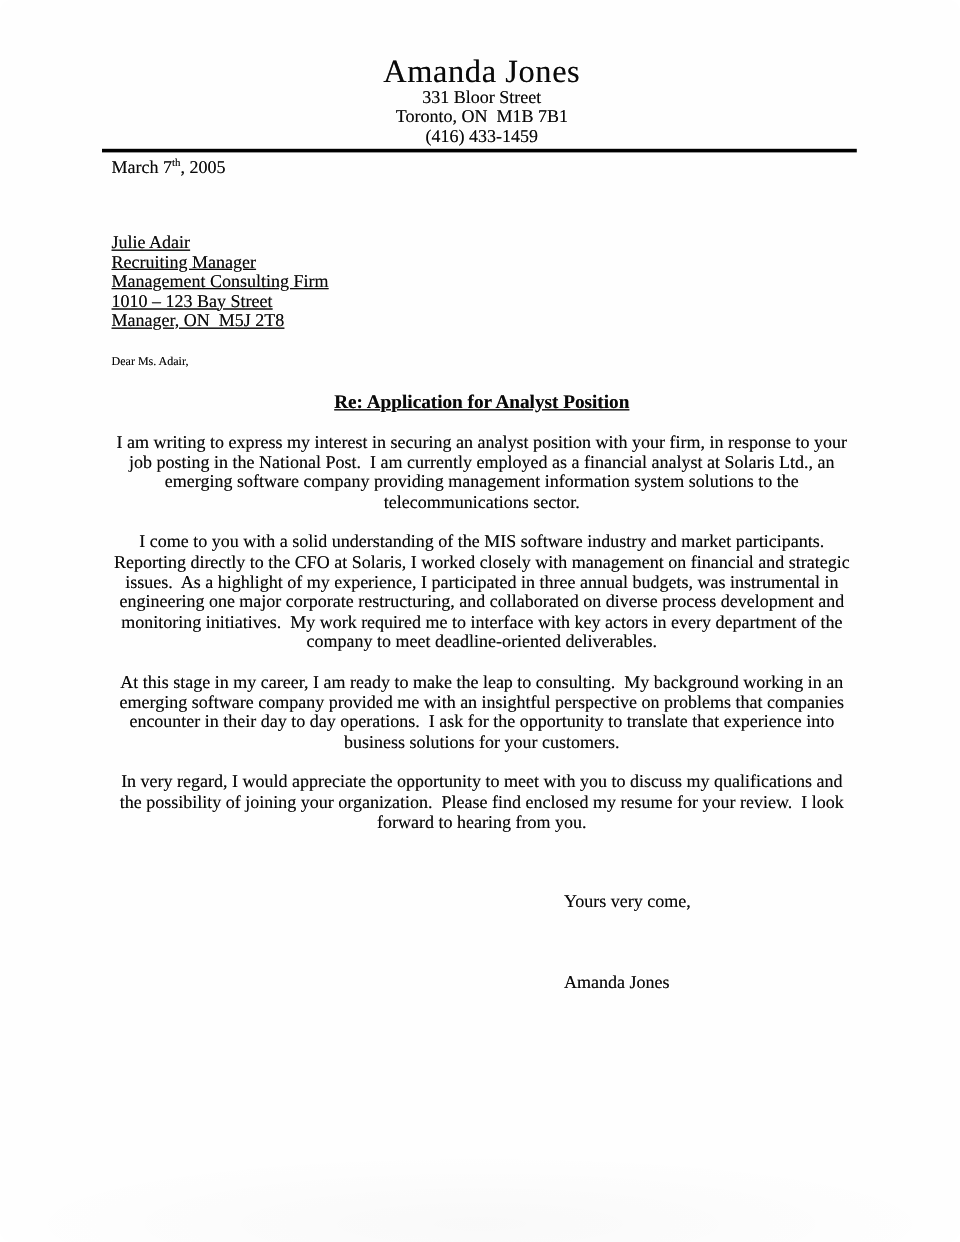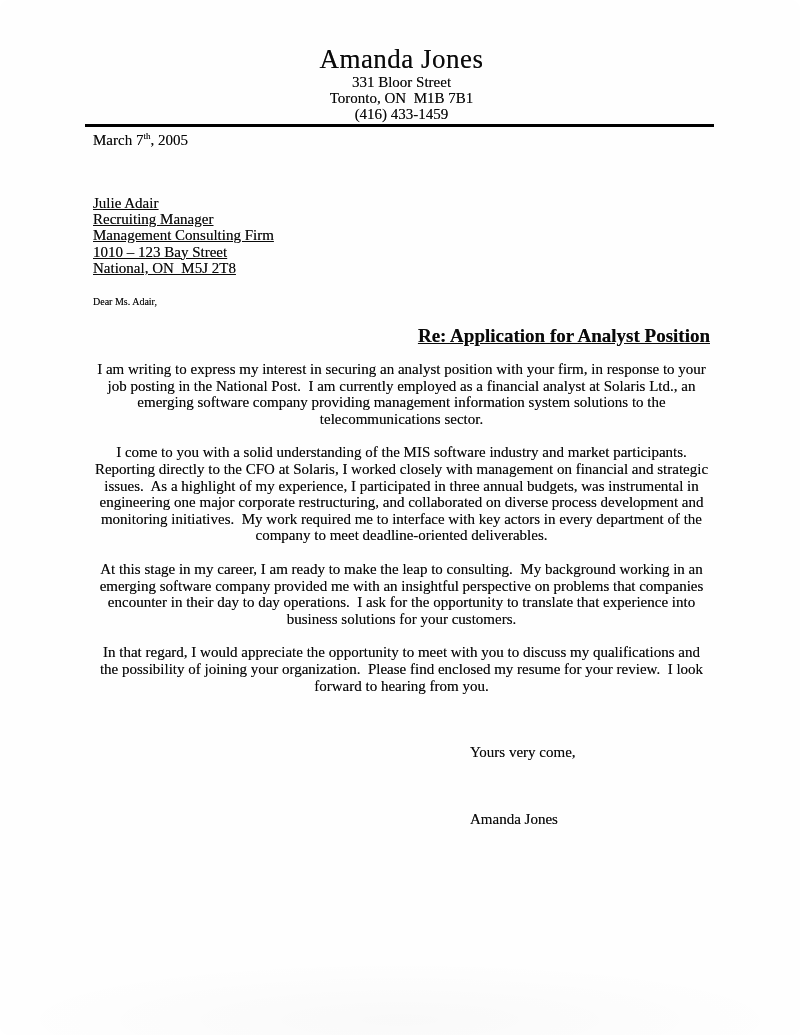--- a/index.html
+++ b/index.html
@@ -66,22 +66,22 @@
     line-height: 16.2px;
     white-space: pre-wrap;
   }
   .salutation {
     margin: 18px 0 0 0;
     font-size: 10px;
     line-height: 16.5px;
   }
   .subject {
     margin: 17px 0 0 0;
-    text-align: right;
-    font-size: 19px;
+    text-align: center;
+    font-size: 16px;
     font-weight: bold;
     text-decoration: underline;
     line-height: 16.5px;
   }
   .body-para {
     margin: 17px 0 0 0;
     font-size: 15px;
     line-height: 16.6px;
     white-space: pre-wrap;
     text-align: center;
@@ -117,30 +117,30 @@
 
   <hr class="rule">
 
   <div class="date-line"><span>March 7</span><sup>th</sup><span>, 2005</span></div>
 
   <div class="recipient">
     <div class="recipient-line">Julie Adair</div>
     <div class="recipient-line">Recruiting Manager</div>
     <div class="recipient-line">Management Consulting Firm</div>
     <div class="recipient-line">1010 – 123 Bay Street</div>
-    <div class="recipient-line">National, ON  M5J 2T8</div>
+    <div class="recipient-line">Manager, ON  M5J 2T8</div>
   </div>
 
   <p class="salutation">Dear Ms. Adair,</p>
 
   <p class="subject">Re: Application for Analyst Position</p>
 
   <p class="body-para">I am writing to express my interest in securing an analyst position with your firm, in response to your job posting in the National Post.  I am currently employed as a financial analyst at Solaris Ltd., an emerging software company providing management information system solutions to the telecommunications sector.</p>
   <p class="body-para">I come to you with a solid understanding of the MIS software industry and market participants.  Reporting directly to the CFO at Solaris, I worked closely with management on financial and strategic issues.  As a highlight of my experience, I participated in three annual budgets, was instrumental in engineering one major corporate restructuring, and collaborated on diverse process development and monitoring initiatives.  My work required me to interface with key actors in every department of the company to meet deadline-oriented deliverables.</p>
   <p class="body-para">At this stage in my career, I am ready to make the leap to consulting.  My background working in an emerging software company provided me with an insightful perspective on problems that companies encounter in their day to day operations.  I ask for the opportunity to translate that experience into business solutions for your customers.</p>
-  <p class="body-para">In that regard, I would appreciate the opportunity to meet with you to discuss my qualifications and the possibility of joining your organization.  Please find enclosed my resume for your review.  I look forward to hearing from you.</p>
+  <p class="body-para">In very regard, I would appreciate the opportunity to meet with you to discuss my qualifications and the possibility of joining your organization.  Please find enclosed my resume for your review.  I look forward to hearing from you.</p>
 
   <div class="closing">
     <p class="valediction">Yours very come,</p>
     <p class="signature">Amanda Jones</p>
   </div>
 
 </div>
 
 </body></html>

